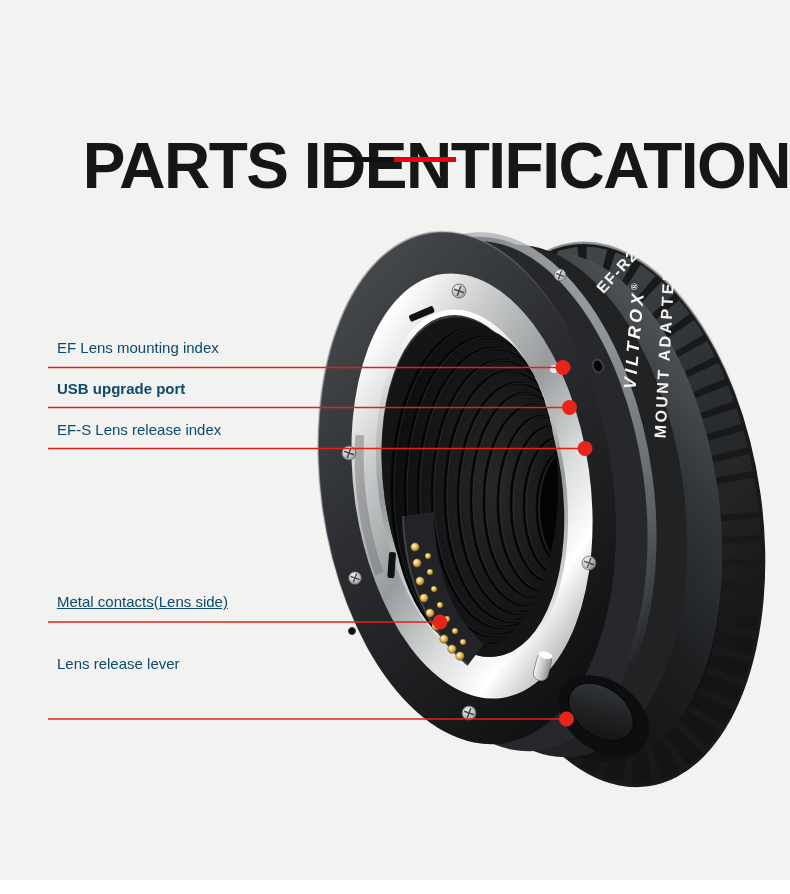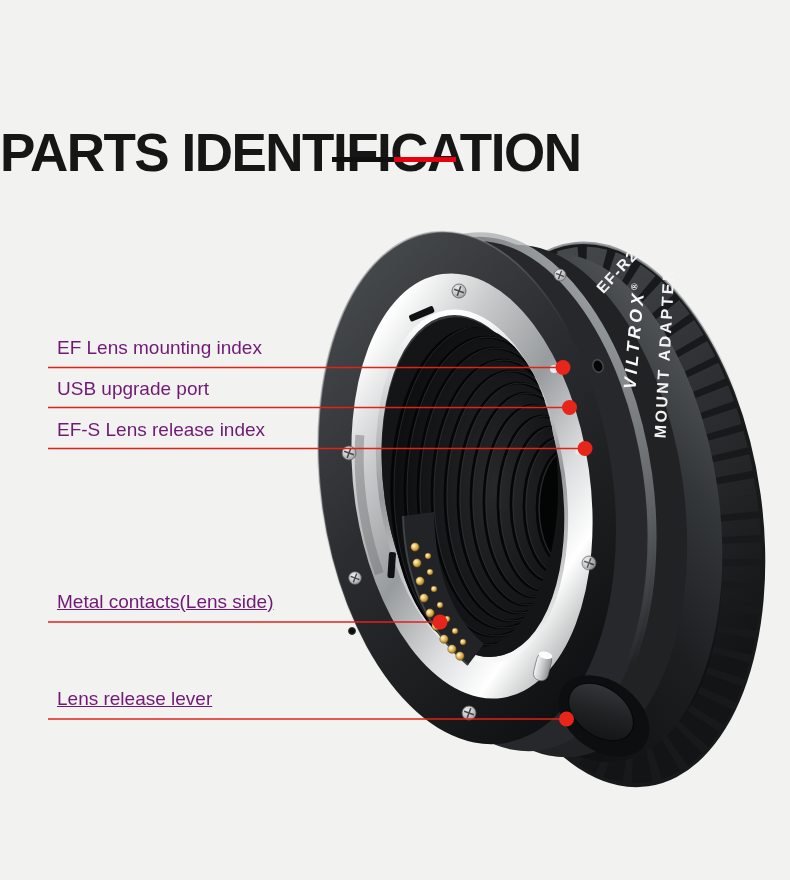--- a/index.html
+++ b/index.html
@@ -7,42 +7,42 @@
     width:790px;height:894px;position:relative;overflow:hidden;
     background:#ffffff;
     font-family:"Liberation Sans", sans-serif;
   }
   .stage{
     position:absolute;left:0;top:0;width:790px;height:880px;
     background:#f2f2f1;
   }
   .page-title{
     position:absolute;top:86px;left:0;width:790px;
-    text-align:left;
-    font-size:53px;font-weight:bold;letter-spacing:-1.5px;
+    text-align:right;
+    font-size:64px;font-weight:bold;letter-spacing:-1.5px;
     color:#161616;white-space:nowrap;
   }
   .divider{
     position:absolute;top:157px;left:332px;display:flex;
   }
   .divider .seg-black{width:62px;height:5px;background:#101010;}
   .divider .seg-red{width:62px;height:5px;background:#e60012;}
   .scene{
     position:absolute;left:0;top:0;z-index:1;
   }
   .callout-label{
     position:absolute;left:57px;
-    font-size:19px;line-height:24px;color:#701a75;
+    font-size:15px;line-height:24px;color:#0c4a6e;
     z-index:2;white-space:nowrap;
   }
   .cl-1{top:336px;}
-  .cl-2{top:377px;}
+  .cl-2{top:377px;font-weight:bold;}
   .cl-3{top:418px;}
   .cl-4{top:590px;text-decoration:underline;}
-  .cl-5{top:687px;text-decoration:underline;}
+  .cl-5{top:652px;}
 </style>
 </head>
 <body>
 
 <div class="stage"></div>
 
 <h1 class="page-title">PARTS IDENTIFICATION</h1>
 
 <div class="divider">
   <span class="seg-black"></span>

